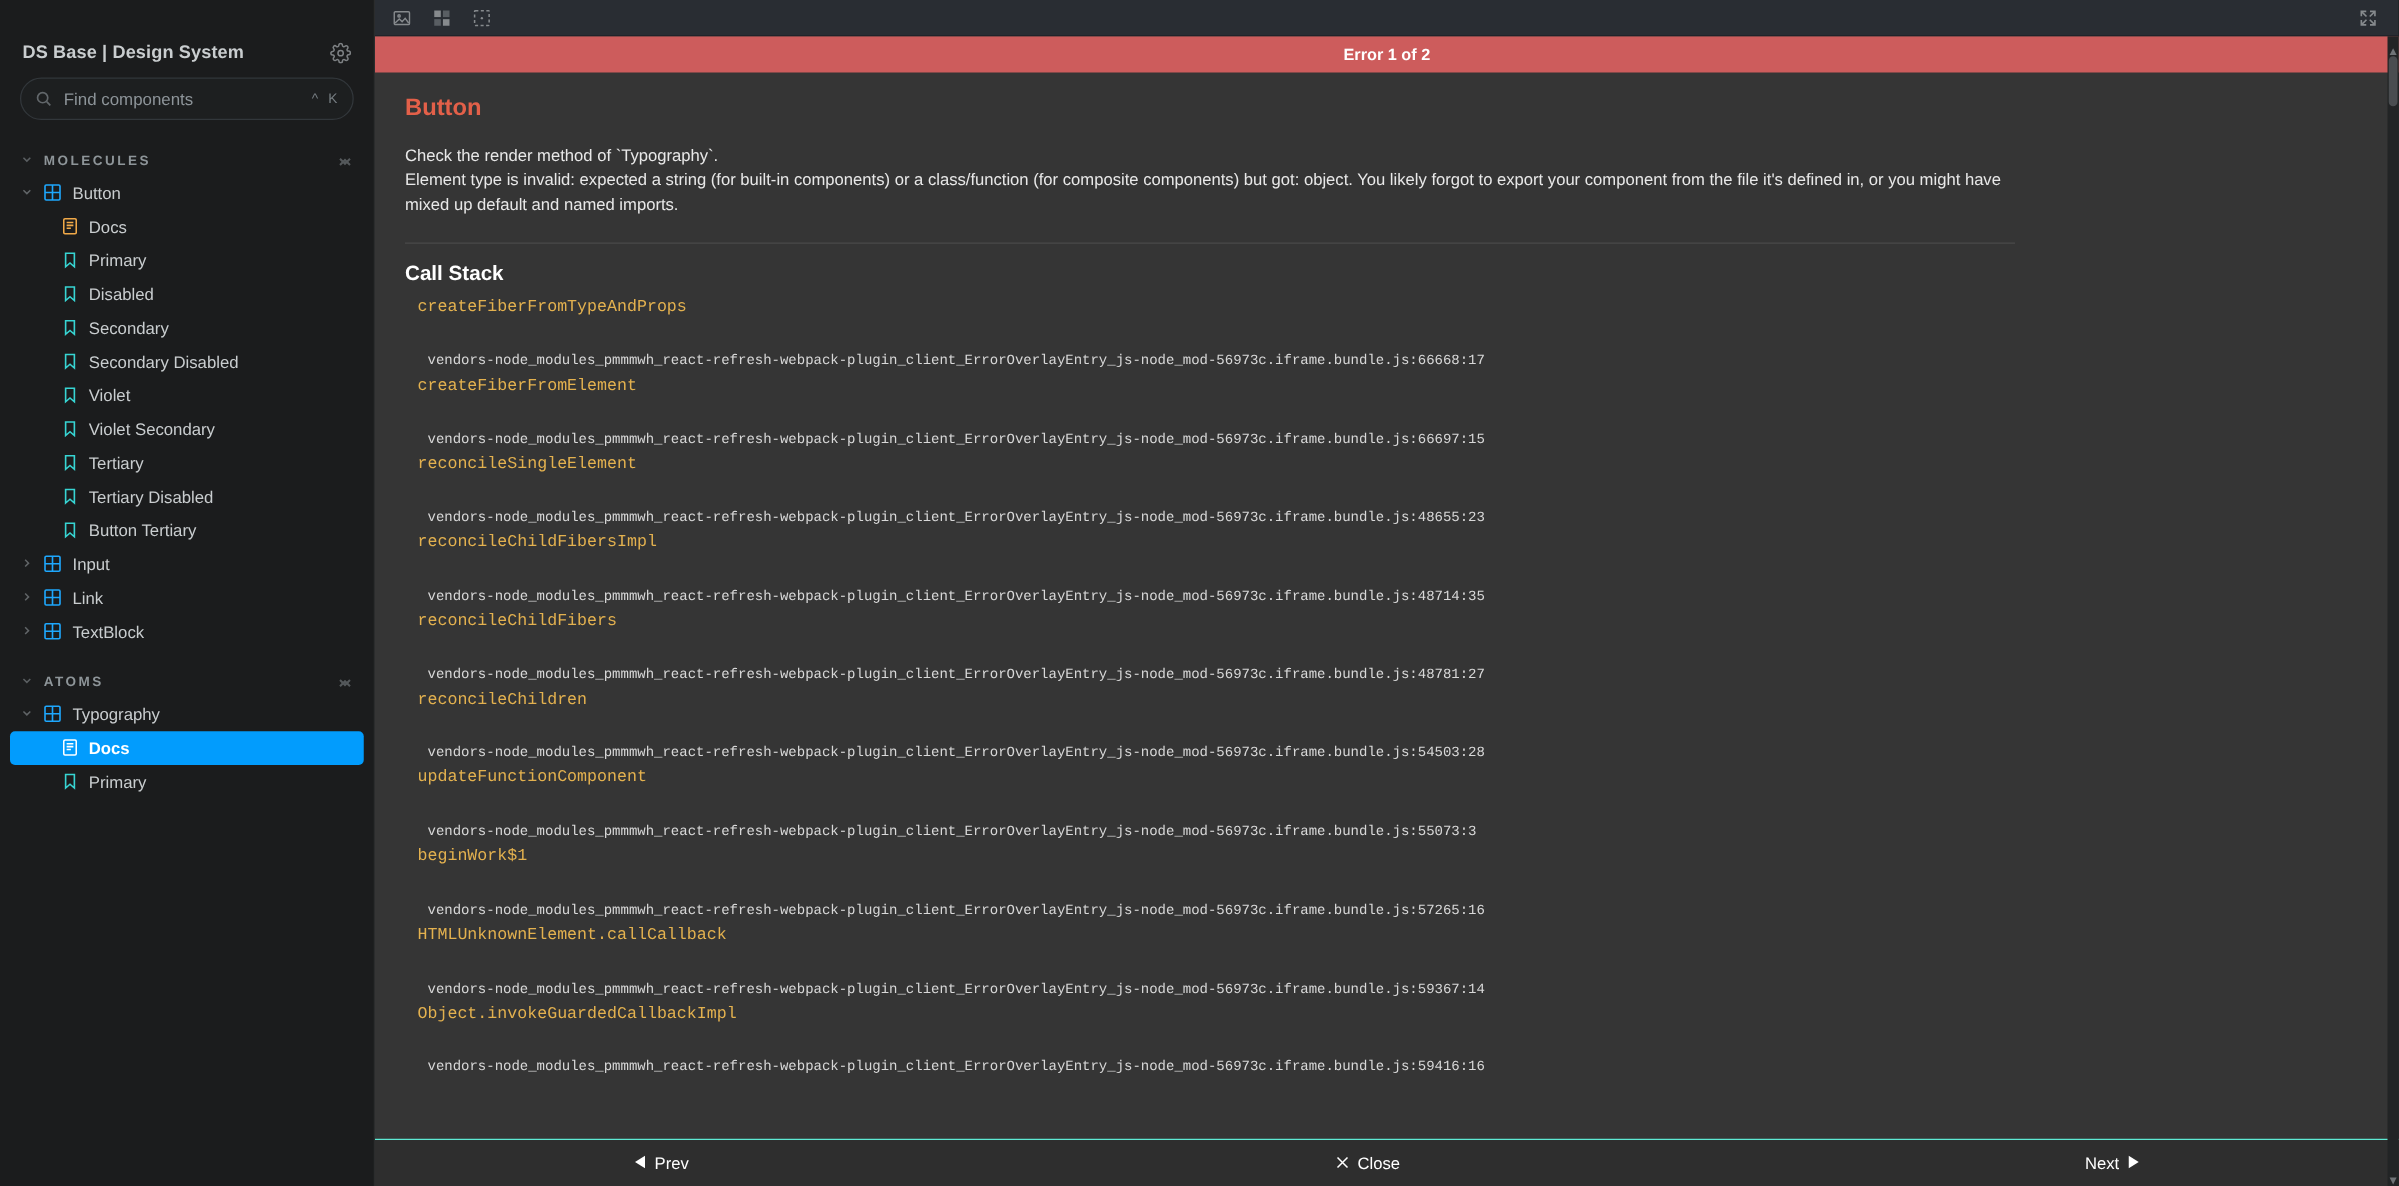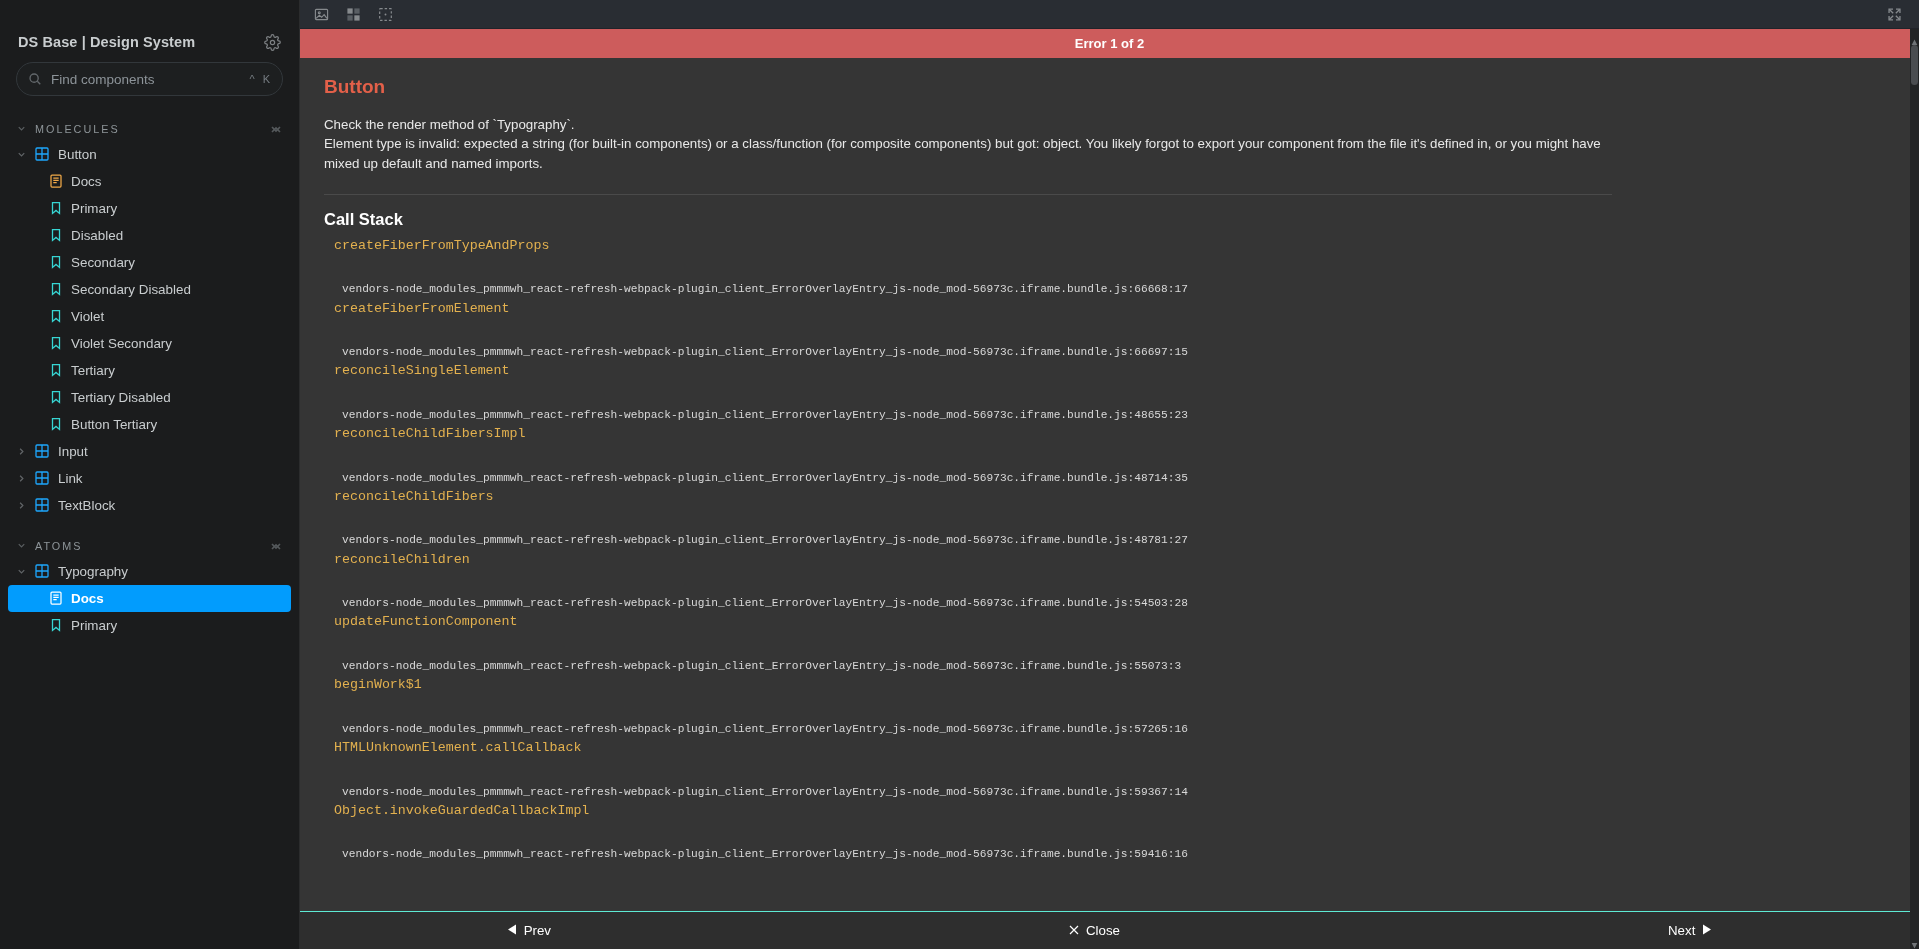--- a/index.html
+++ b/index.html
@@ -46,21 +46,21 @@
   .kbd span { font-size: 11px; color: #767d82; font-family: "Liberation Sans", sans-serif; }
 
   .tree { padding: 20px 0 0 0; }
 
   .group-head {
     display: flex; align-items: center; height: 25px;
     padding: 0 16px 0 16px; cursor: pointer; position: relative;
   }
   .group-head .chev { width: 14px; flex: 0 0 14px; margin-right: 5px; opacity: .55; }
   .group-label {
-    font-size: 10.8px; font-weight: normal; letter-spacing: 2.0px;
+    font-size: 10.8px; font-weight: bold; letter-spacing: 2.0px;
     color: #8e9599; text-transform: uppercase;
   }
   .group-expand {
     position: absolute; right: 17px; top: 50%; transform: translateY(-50%);
     opacity: .5; width: 12px; height: 14px; cursor: pointer;
   }
 
   .row {
     display: flex; align-items: center; height: 27px;
     padding-left: 16px; cursor: pointer; position: relative;

